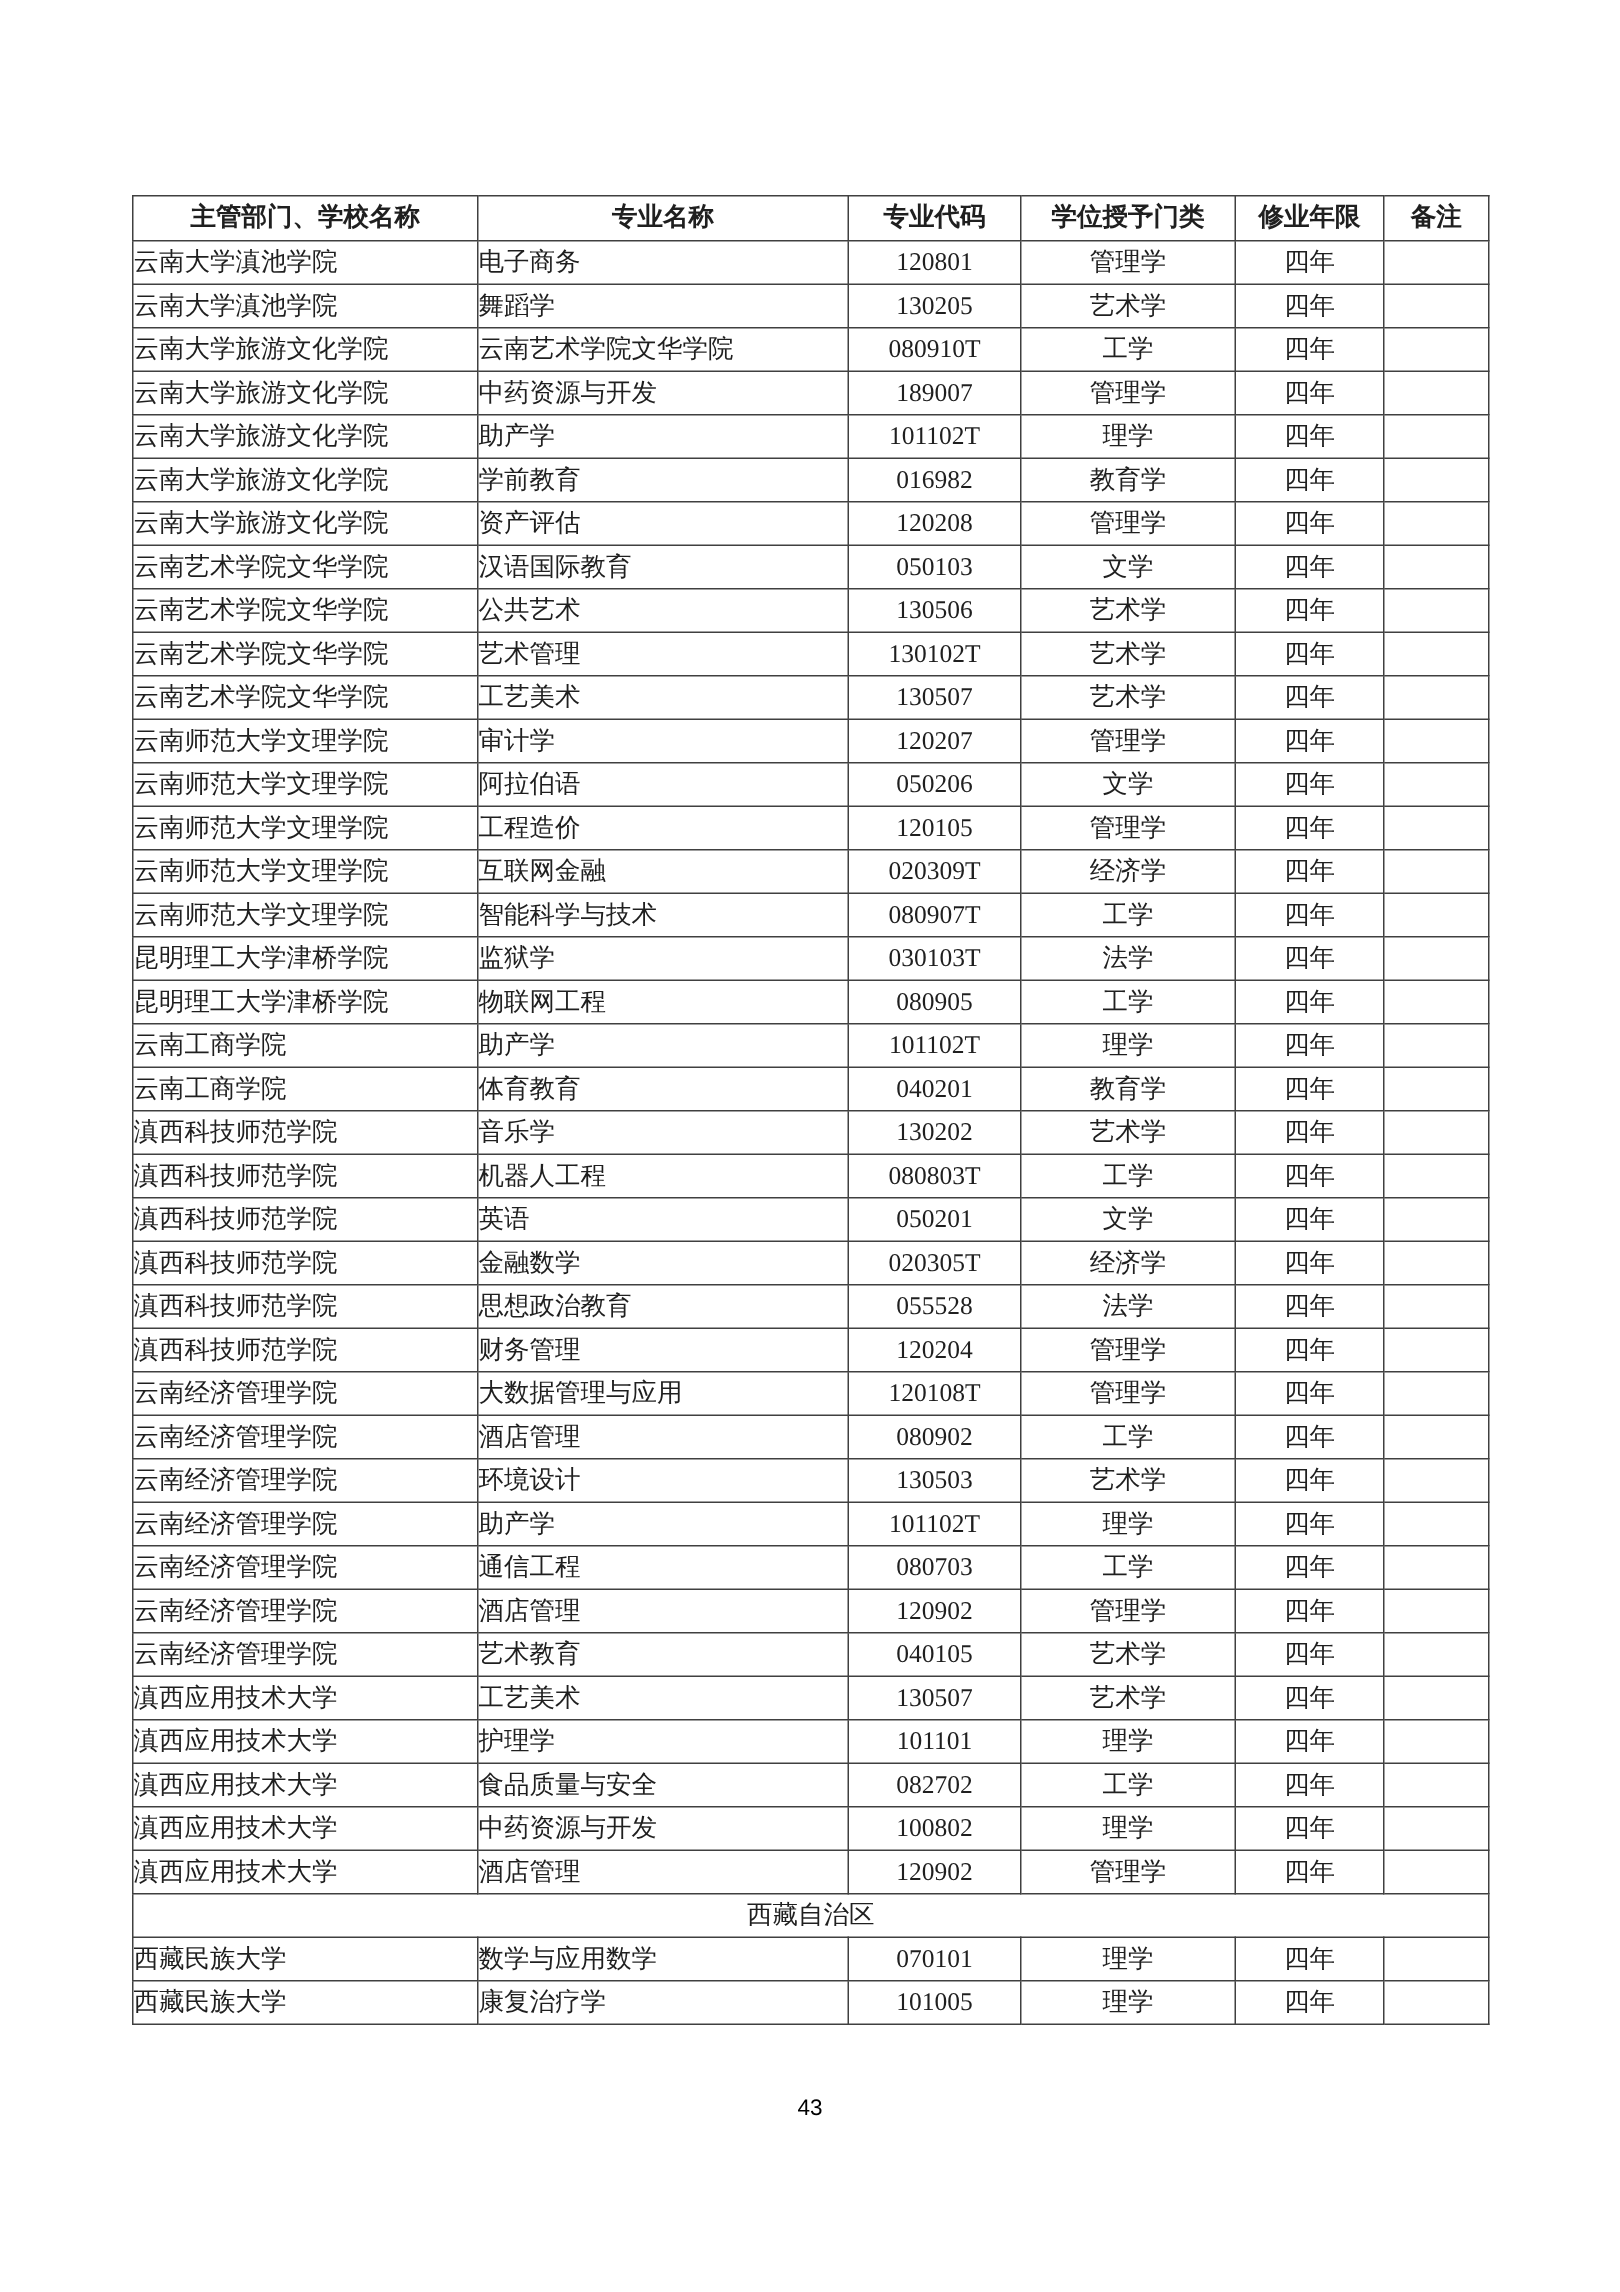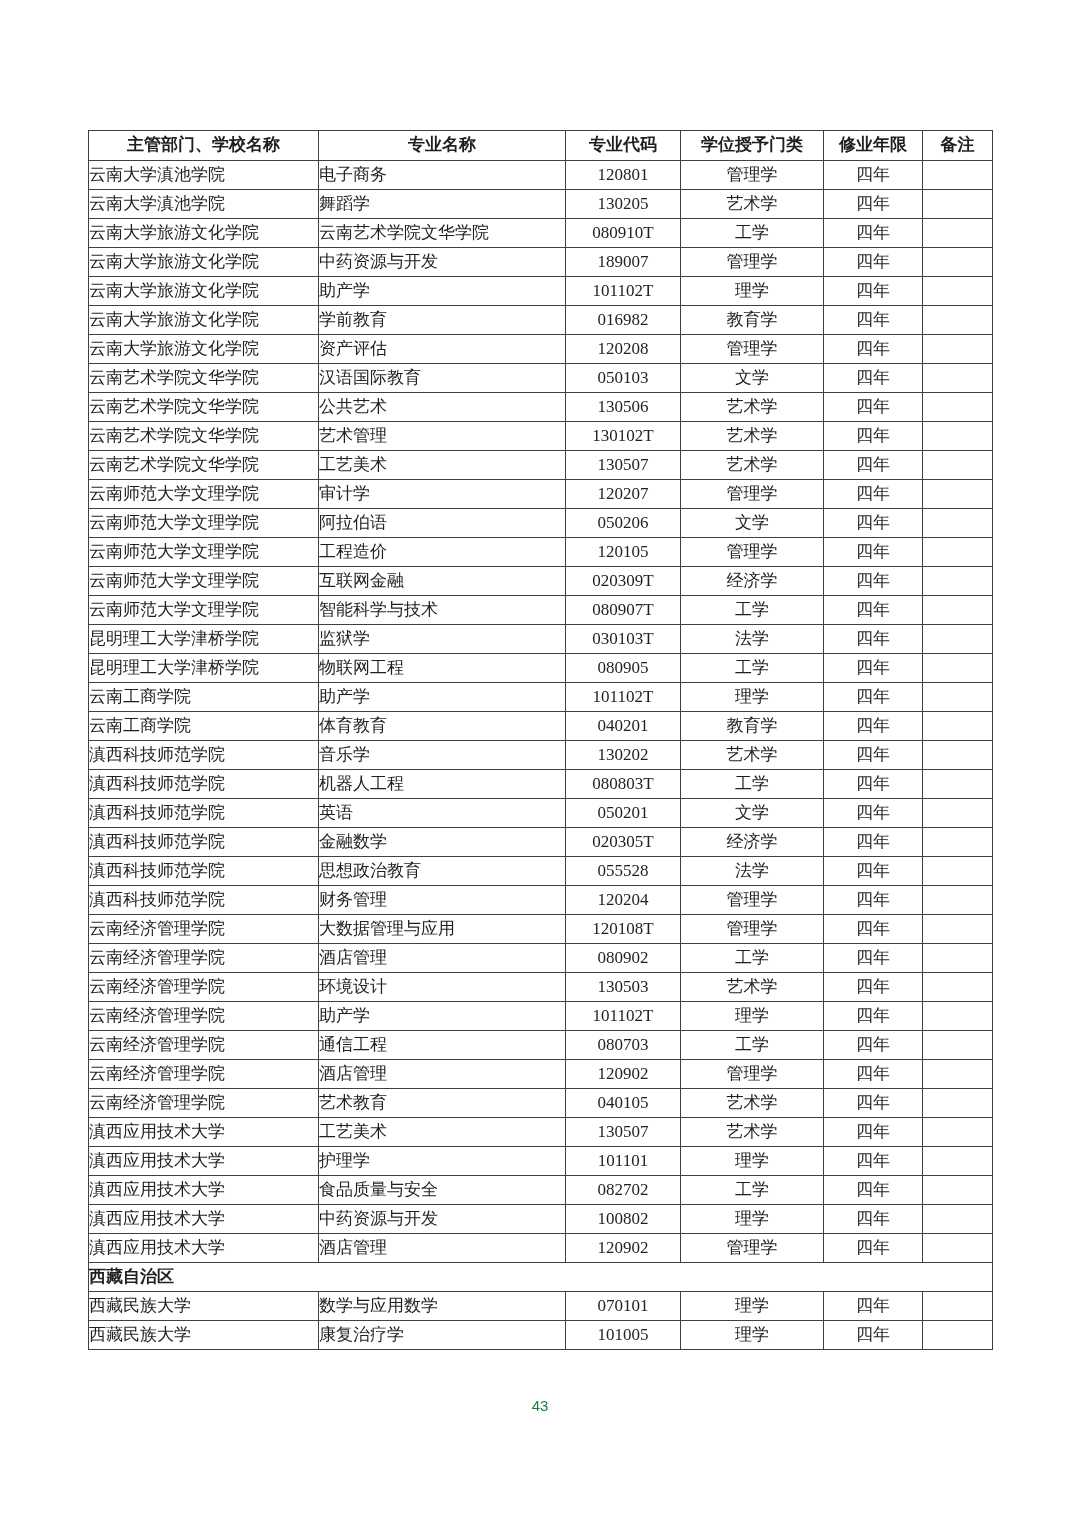--- a/index.html
+++ b/index.html
@@ -42,31 +42,32 @@
     height: 30px;
   }
   td.left {
     text-align: left;
     padding-left: 10px;
   }
   td.center {
     text-align: center;
   }
   td.section {
-    font-weight: bold;
+    text-align: center;
+    font-weight: normal;
   }
   .page-number {
     position: absolute;
     top: 1397px;
     left: 0;
     width: 100%;
     text-align: center;
     font-size: 15px;
     font-family: "Liberation Sans", "DejaVu Sans", sans-serif;
-    color: #15803d;
+    color: #000000;
   }
 </style>
 </head>
 <body>
 
 <div class="page">
   <table class="majors">
     <colgroup>
       <col style="width:230px">
       <col style="width:247px">

